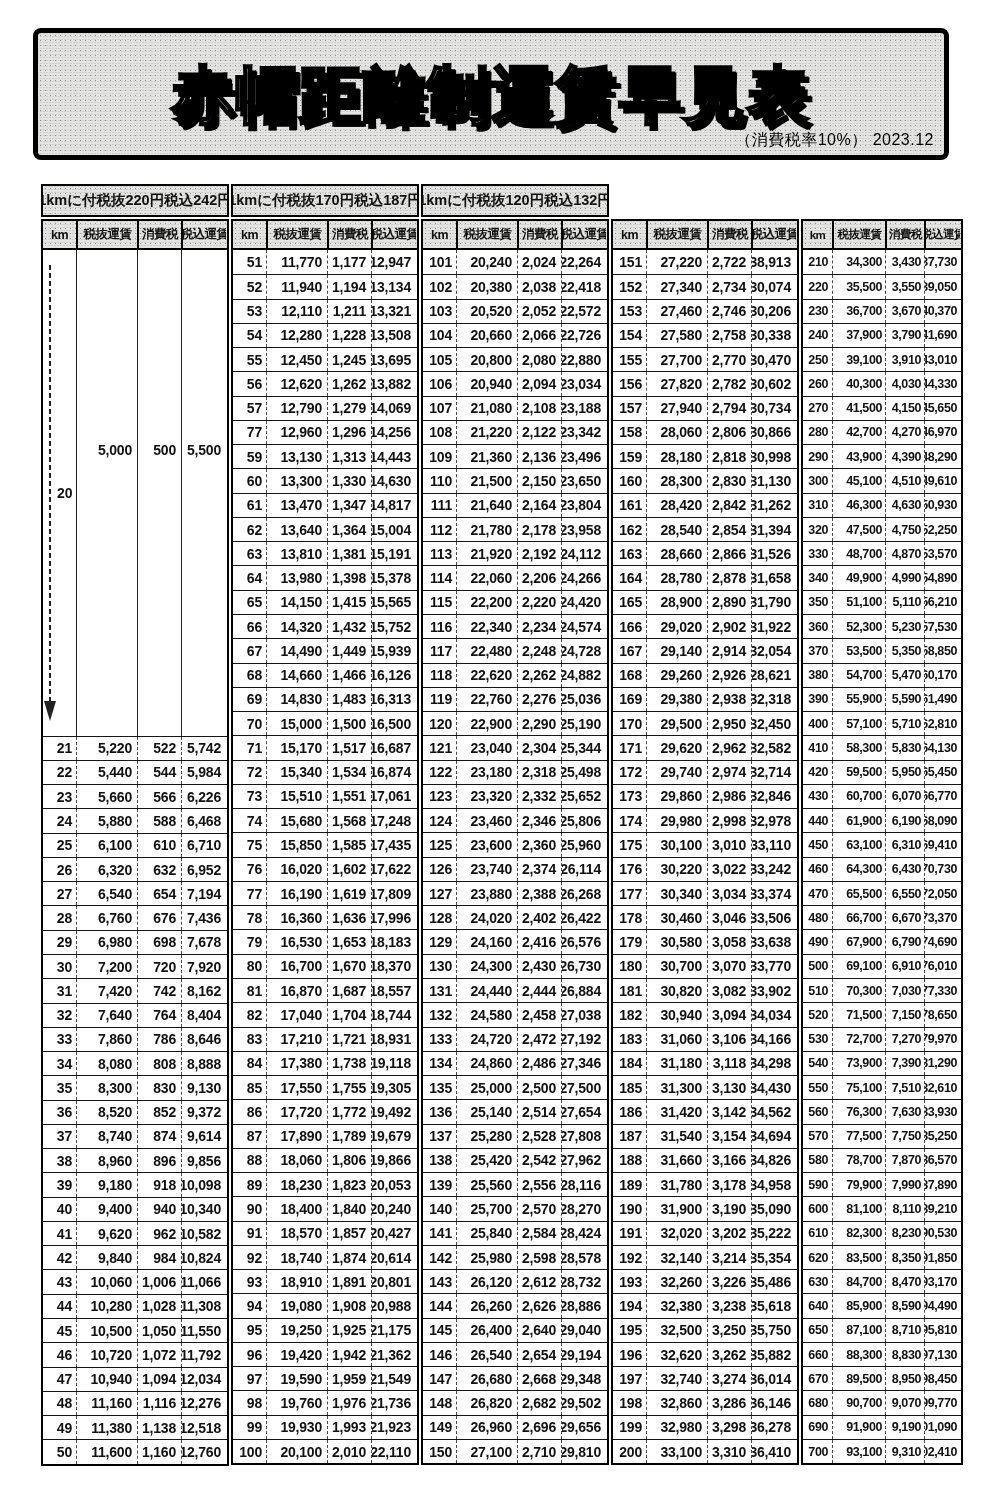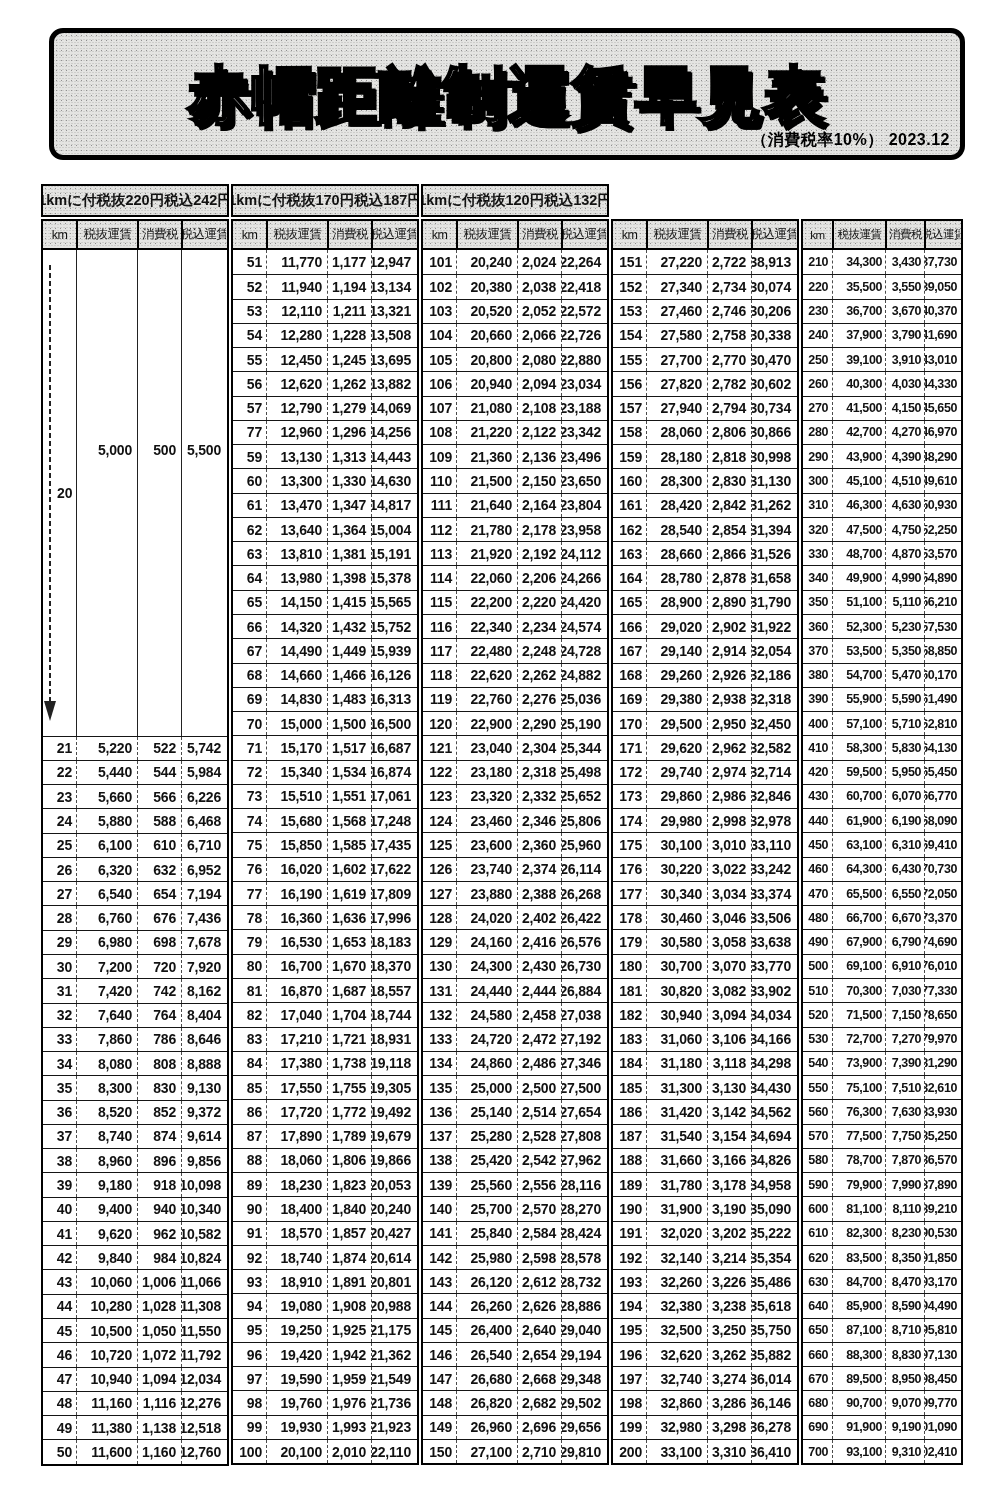--- a/index.html
+++ b/index.html
@@ -12,33 +12,33 @@
   .speckle{
     background-color:#e4e4e2;
     background-image:
       radial-gradient(#8f8f8f 0.7px, transparent 0.9px),
       radial-gradient(#b8b8b6 0.7px, transparent 0.9px);
     background-size:5px 5px,3px 3px;
     background-position:0 0,1.5px 2px;
   }
   
   .banner{
-    position:absolute;left:49px;top:28px;width:916px;height:132px;
-    border:5px solid #000;border-radius:14px;box-sizing:border-box;
+    position:absolute;left:33px;top:28px;width:916px;height:132px;
+    border:5px solid #000;border-radius:8px;box-sizing:border-box;
     display:flex;flex-direction:column;align-items:center;justify-content:center;text-align:right;
   }
   .banner .title{
     font-size:62px;font-weight:900;letter-spacing:2px;line-height:1;
     color:#fff;-webkit-text-stroke:2.5px #000;
     text-shadow:5px 5px 0 #000,6px 6px 0 #000,4px 6px 0 #000;
     margin-top:2px;white-space:nowrap;
   }
   .banner .subtitle{
     position:absolute;right:10px;bottom:4px;
-    font-size:16px;font-weight:700;color:#000;letter-spacing:0.5px;
+    font-size:16px;font-weight:400;color:#000;letter-spacing:0.5px;
   }
   
   .gheaders{
     position:absolute;left:41px;top:184px;width:921px;
     display:grid;grid-template-columns:188px 188px 188px 351px;column-gap:2px;
   }
   .ghead{
     border:2.5px solid #000;box-sizing:border-box;height:33px;
     display:flex;align-items:center;justify-content:center;
     font-size:14.5px;font-weight:700;white-space:nowrap;overflow:hidden;
@@ -57,21 +57,21 @@
   .row.body{border-top:1.6px solid #151515;}
   .row.body.first{border-top:none;}
   .c{
     display:flex;align-items:center;justify-content:flex-end;
     padding-right:5px;box-sizing:border-box;overflow:hidden;
     font-size:14px;font-weight:600;letter-spacing:-0.2px;white-space:nowrap;
   }
   .narrow .c{font-size:12.5px;padding-right:3px;letter-spacing:-0.4px;}
   .c.km{padding-right:4px;}
   .head .c{
-    justify-content:center;padding:0;font-size:12.5px;font-weight:400;
+    justify-content:center;padding:0;font-size:12.5px;font-weight:700;
     letter-spacing:-0.5px;
   }
   .narrow .head .c{font-size:11.5px;}
   .head .c + .c{border-left:2px solid #000;}
   .body .c + .c{border-left:1.3px dashed #4a4a4a;}
   
   .merged{height:485.6px;display:grid;box-sizing:border-box;}
   .std .merged{grid-template-columns:33px 61px 44px 45px;}
   .merged .mc{position:relative;box-sizing:border-box;}
   .merged .mc + .mc{border-left:1.5px solid #222;}
@@ -1030,21 +1030,21 @@
         <div class="row body">
           <div class="c km">167</div>
           <div class="c">29,140</div>
           <div class="c">2,914</div>
           <div class="c">32,054</div>
         </div>
         <div class="row body">
           <div class="c km">168</div>
           <div class="c">29,260</div>
           <div class="c">2,926</div>
-          <div class="c">32,186</div>
+          <div class="c">28,621</div>
         </div>
         <div class="row body">
           <div class="c km">169</div>
           <div class="c">29,380</div>
           <div class="c">2,938</div>
           <div class="c">32,318</div>
         </div>
         <div class="row body">
           <div class="c km">170</div>
           <div class="c">29,500</div>

